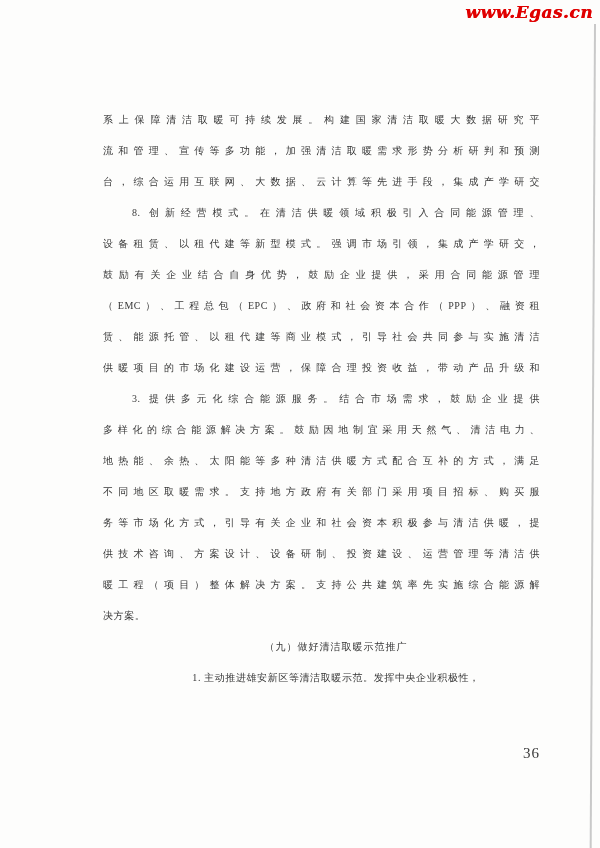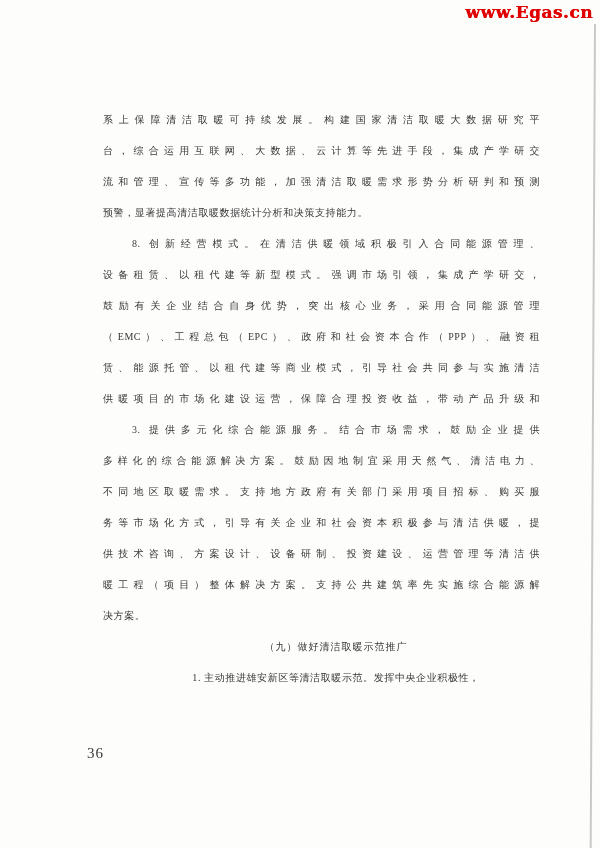--- a/index.html
+++ b/index.html
@@ -12,20 +12,21 @@
     position: relative;
     width: 600px; height: 848px;
     background: #fdfdfc;
     overflow: hidden;
   }
   
   .watermark {
     position: absolute;
     top: 2px; right: 7px;
     font-family: "DejaVu Serif", serif;
+    font-style: italic;
     font-weight: bold;
     font-size: 17px;
     letter-spacing: 0.5px;
     color: #e00000;
     text-shadow: 0.4px 0 0 #e00000;
     white-space: nowrap;
   }
   
   .scan-line {
     position: absolute;
@@ -55,48 +56,48 @@
     white-space: normal;
     text-align: justify;
     text-align-last: justify;
   }
   .tline.ind { text-indent: 29px; text-align: center; }
   .tline.head { letter-spacing: 1px; }
   .page-number {
     position: absolute;
     left: 87px; top: 741px;
     width: 453px;
-    text-align: left;
+    text-align: right;
     font-size: 15px;
     line-height: 24px;
     color: #3a3a3a;
     letter-spacing: 1px;
   }
 </style>
 </head>
 <body>
 
 <div class="page">
   <div class="watermark" style="color: rgb(224, 0, 0);">www.Egas.cn</div>
 
   <div class="scan-line" style="background: rgb(201, 201, 201);"></div>
 
   <div class="doc-body">
       <div class="tline just">系上保障清洁取暖可持续发展。构建国家清洁取暖大数据研究平</div>
+      <div class="tline just">流和管理、宣传等多功能，加强清洁取暖需求形势分析研判和预测</div>
       <div class="tline just">台，综合运用互联网、大数据、云计算等先进手段，集成产学研交</div>
-      <div class="tline just">流和管理、宣传等多功能，加强清洁取暖需求形势分析研判和预测</div>
-      <div class="tline">预警，显著提高清洁取暖数据统计分析和决策支持能力。</div>
       <div class="tline just ind">8. 创新经营模式。在清洁供暖领域积极引入合同能源管理、</div>
       <div class="tline just">设备租赁、以租代建等新型模式。强调市场引领，集成产学研交，</div>
-      <div class="tline just">鼓励有关企业结合自身优势，突出核心业务，采用合同能源管理</div>
+      <div class="tline just">鼓励有关企业结合自身优势，鼓励企业提供，采用合同能源管理</div>
       <div class="tline just">（EMC）、工程总包（EPC）、政府和社会资本合作（PPP）、融资租</div>
       <div class="tline just">赁、能源托管、以租代建等商业模式，引导社会共同参与实施清洁</div>
       <div class="tline just">供暖项目的市场化建设运营，保障合理投资收益，带动产品升级和</div>
       <div class="tline just ind">3. 提供多元化综合能源服务。结合市场需求，鼓励企业提供</div>
       <div class="tline just">多样化的综合能源解决方案。鼓励因地制宜采用天然气、清洁电力、</div>
+      <div class="tline just">地热能、余热、太阳能等多种清洁供暖方式配合互补的方式，满足</div>
       <div class="tline just">不同地区取暖需求。支持地方政府有关部门采用项目招标、购买服</div>
       <div class="tline just">务等市场化方式，引导有关企业和社会资本积极参与清洁供暖，提</div>
       <div class="tline just">供技术咨询、方案设计、设备研制、投资建设、运营管理等清洁供</div>
       <div class="tline just">暖工程（项目）整体解决方案。支持公共建筑率先实施综合能源解</div>
       <div class="tline">决方案。</div>
       <div class="tline ind head">（九）做好清洁取暖示范推广</div>
       <div class="tline ind">1. 主动推进雄安新区等清洁取暖示范。发挥中央企业积极性，</div>
     </div>
 
   <div class="page-number">36</div>

